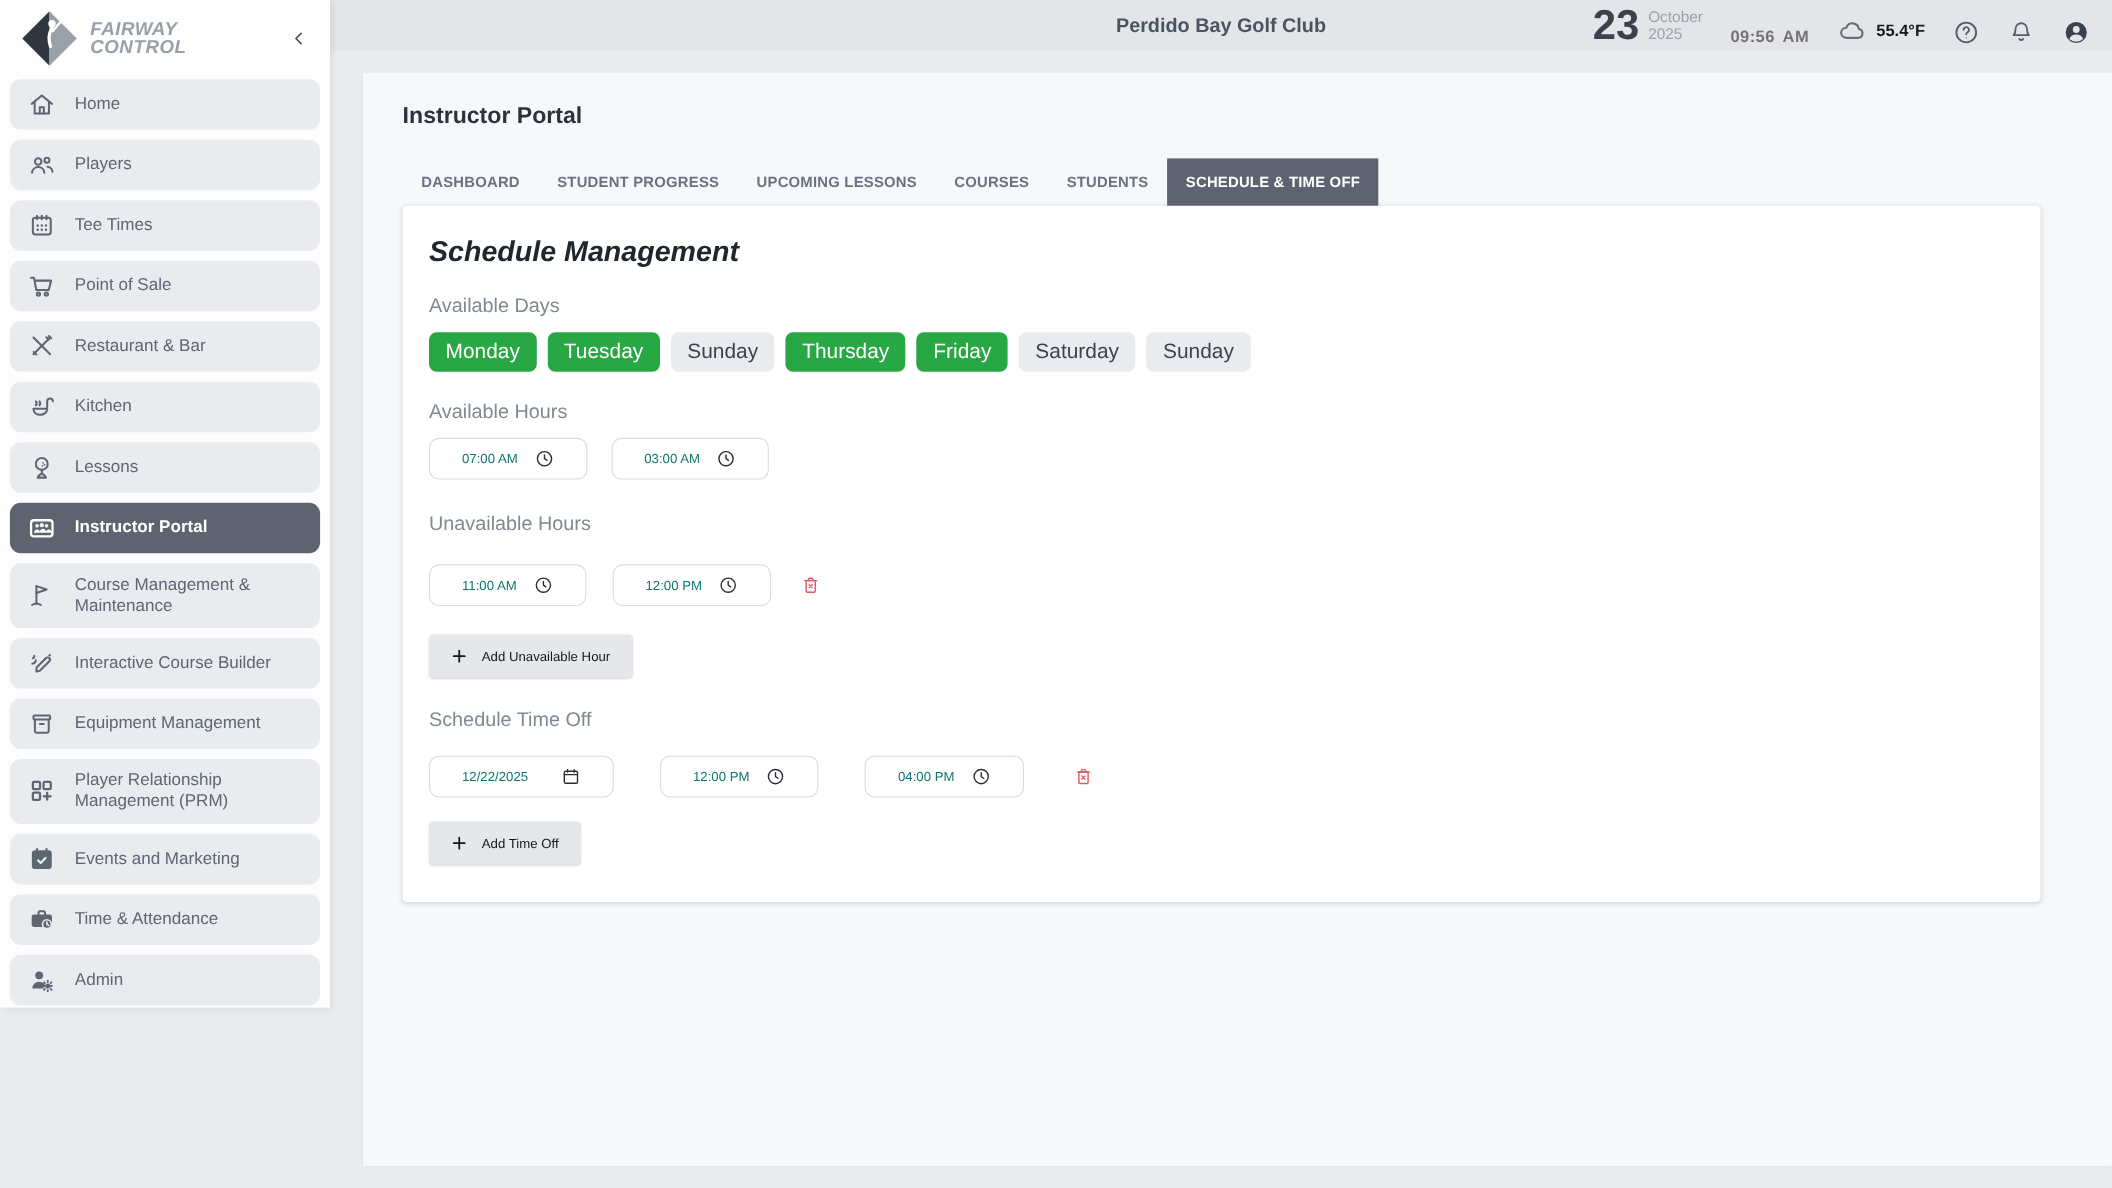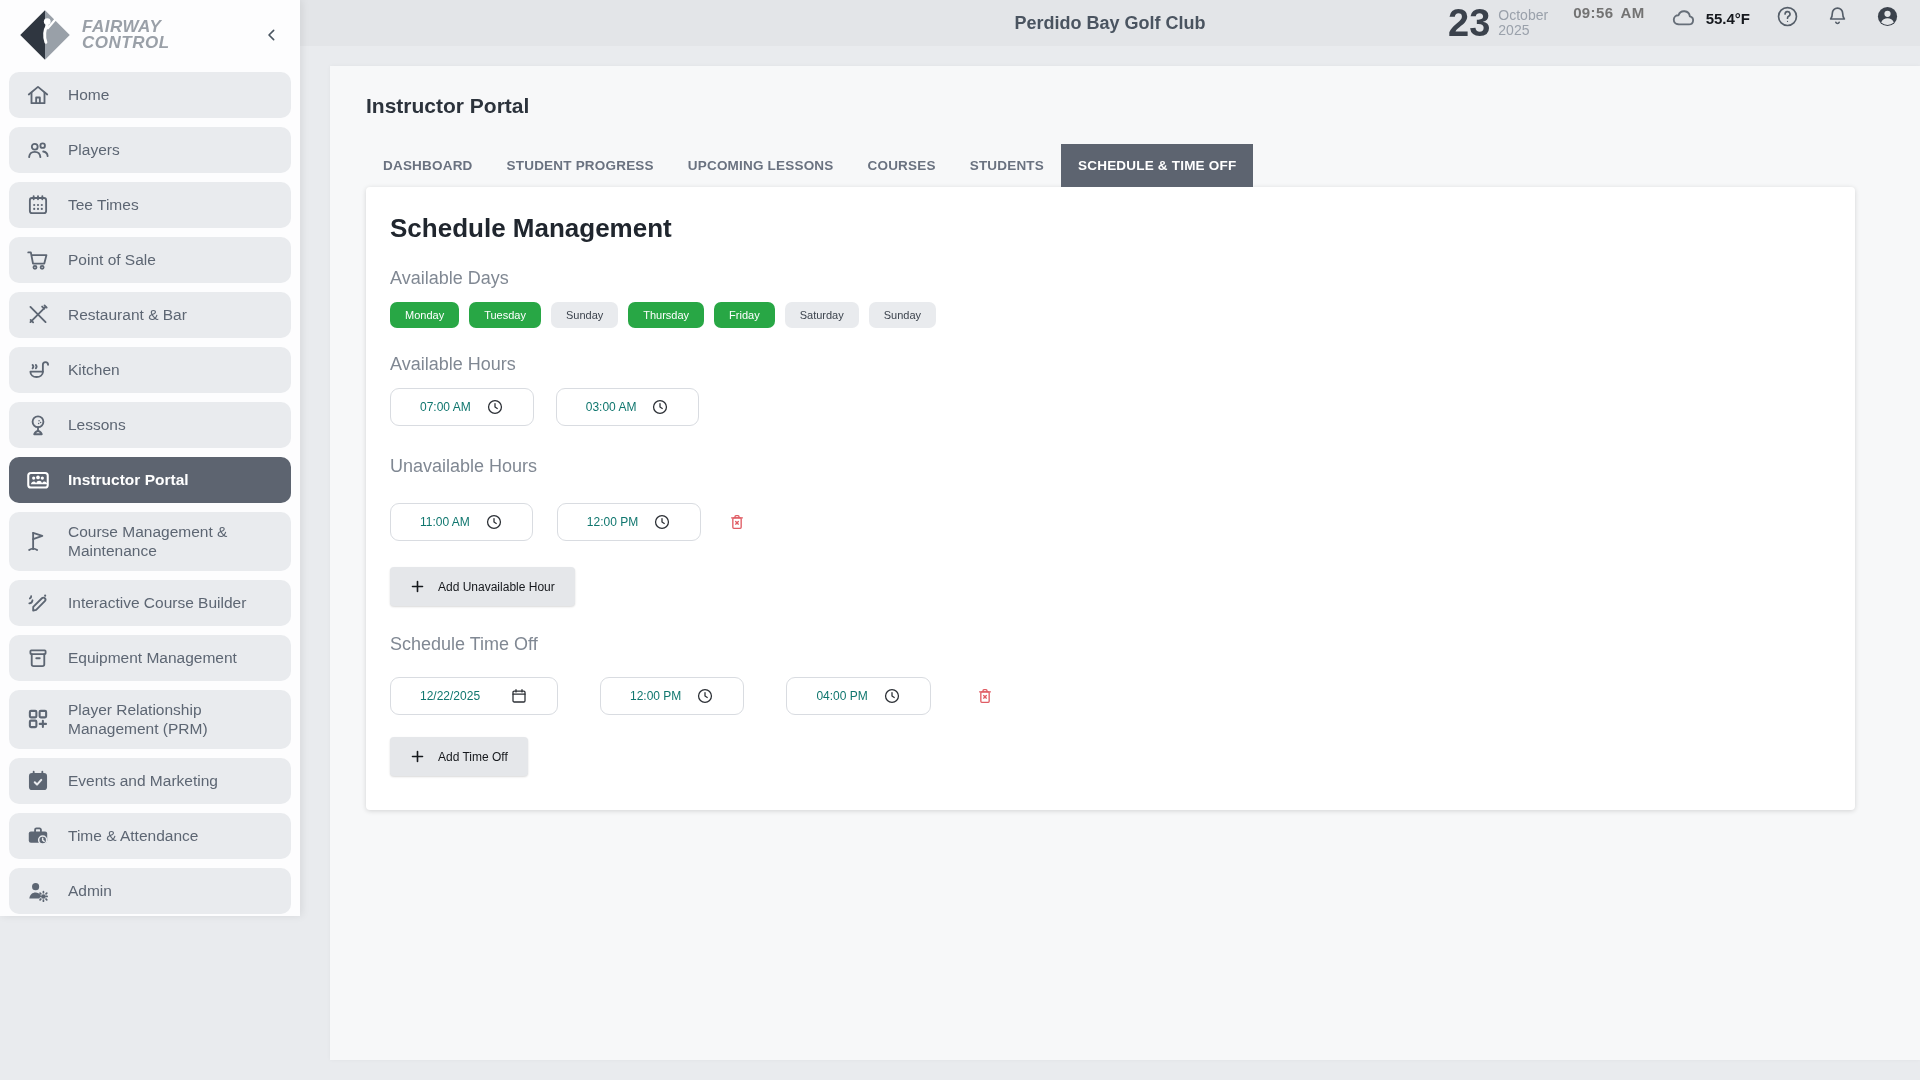--- a/index.html
+++ b/index.html
@@ -38,21 +38,21 @@
 
   
   .header {
     position: fixed; left: 300px; top: 0; right: 0; height: 46px;
     background: #e3e5e8; display: flex; align-items: center; z-index: 10;
   }
   .header-title {
     position: absolute; left: 0; right: 0; text-align: center;
     font-weight: bold; font-size: 18px; color: #4a5460;
   }
-  .header-right { margin-left: auto; display: flex; align-items: flex-start; gap: 25px; padding-right: 20px; position: relative; }
+  .header-right { margin-left: auto; display: flex; align-items: flex-end; gap: 25px; padding-right: 20px; position: relative; }
   .date-block { display: flex; align-items: center; gap: 8px; }
   .date-day { font-size: 38px; font-weight: bold; color: #3b424c; line-height: 1; }
   .date-my { font-size: 14px; color: #9aa1ab; line-height: 15px; }
   .time-block { display: flex; gap: 7px; font-weight: bold; font-size: 15px; color: #737373; letter-spacing: .4px; }
   .weather-block { display: flex; align-items: center; gap: 8px; font-weight: bold; font-size: 15px; color: #15181d; }
   .hdr-icon { cursor: pointer; }
   .hdr-icon svg { width: 25px; height: 25px; }
 
   
   .main { margin-left: 300px; padding-top: 46px; height: 1080px; }
@@ -68,26 +68,26 @@
     padding: 14px 17px; font-size: 13.5px; font-weight: bold;
     color: #6a7280; letter-spacing: .2px; cursor: pointer; white-space: nowrap;
   }
   .tab.active { background: #5d6470; color: #ffffff; }
 
   .card {
     background: #ffffff; border-radius: 4px;
     box-shadow: 0 1px 5px rgba(0,0,0,.15);
     padding: 26px 24px 34px;
   }
-  .card-title { font-size: 26px; font-weight: bold; color: #20262e; }
+  .card-title { font-size: 26px; font-weight: bold; color: #20262e; font-style: italic; }
   .section-label { font-size: 18px; color: #808893; margin-top: 24px; margin-bottom: 13px; }
 
   .chips { display: flex; gap: 10px; }
   .chip {
-    padding: 7px 15px; border-radius: 7px; font-size: 11px;
+    padding: 7px 15px; border-radius: 7px; font-size: 19px;
     background: #e9ebee; color: #3d444e; cursor: pointer;
   }
   .chip.selected { background: #28a745; color: #ffffff; }
 
   .row { display: flex; align-items: center; gap: 24px; }
   .fake-input {
     display: inline-flex; align-items: center; gap: 15px;
     border: 1px solid #d9dce1; border-radius: 9px;
     padding: 9px 29px; font-size: 12px; color: #0f766e;
     background: #fff; cursor: text; white-space: nowrap;

